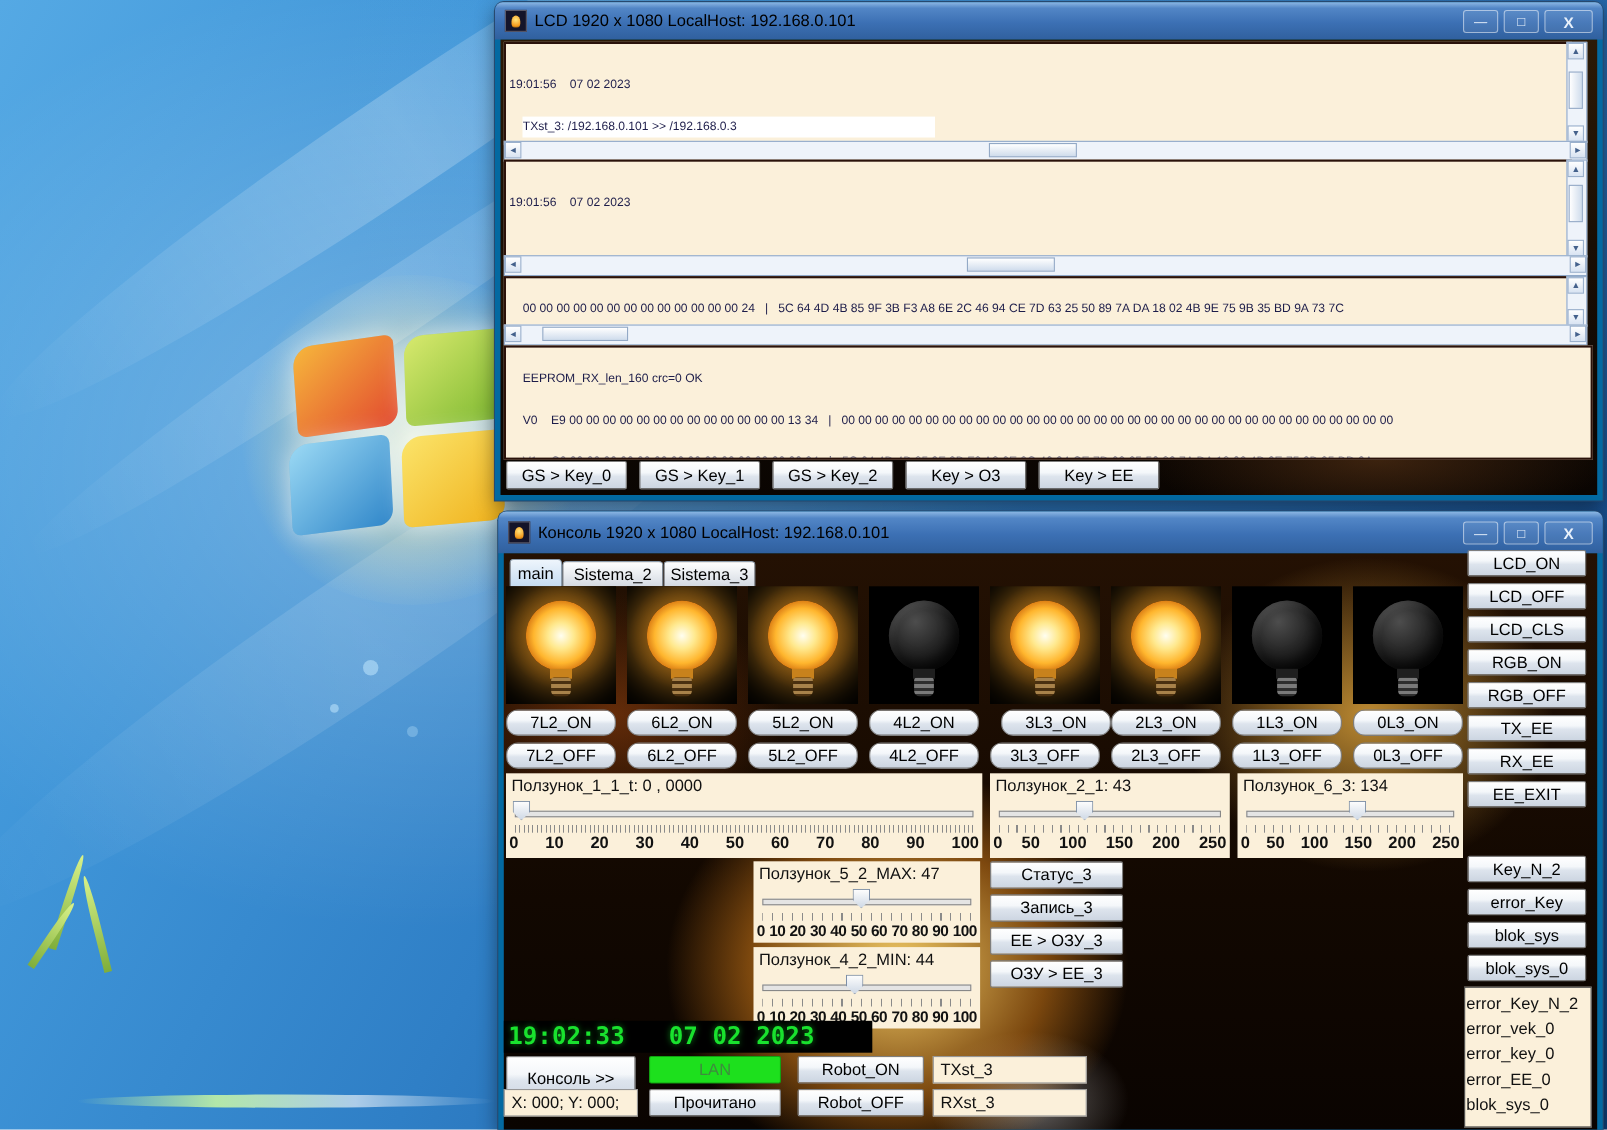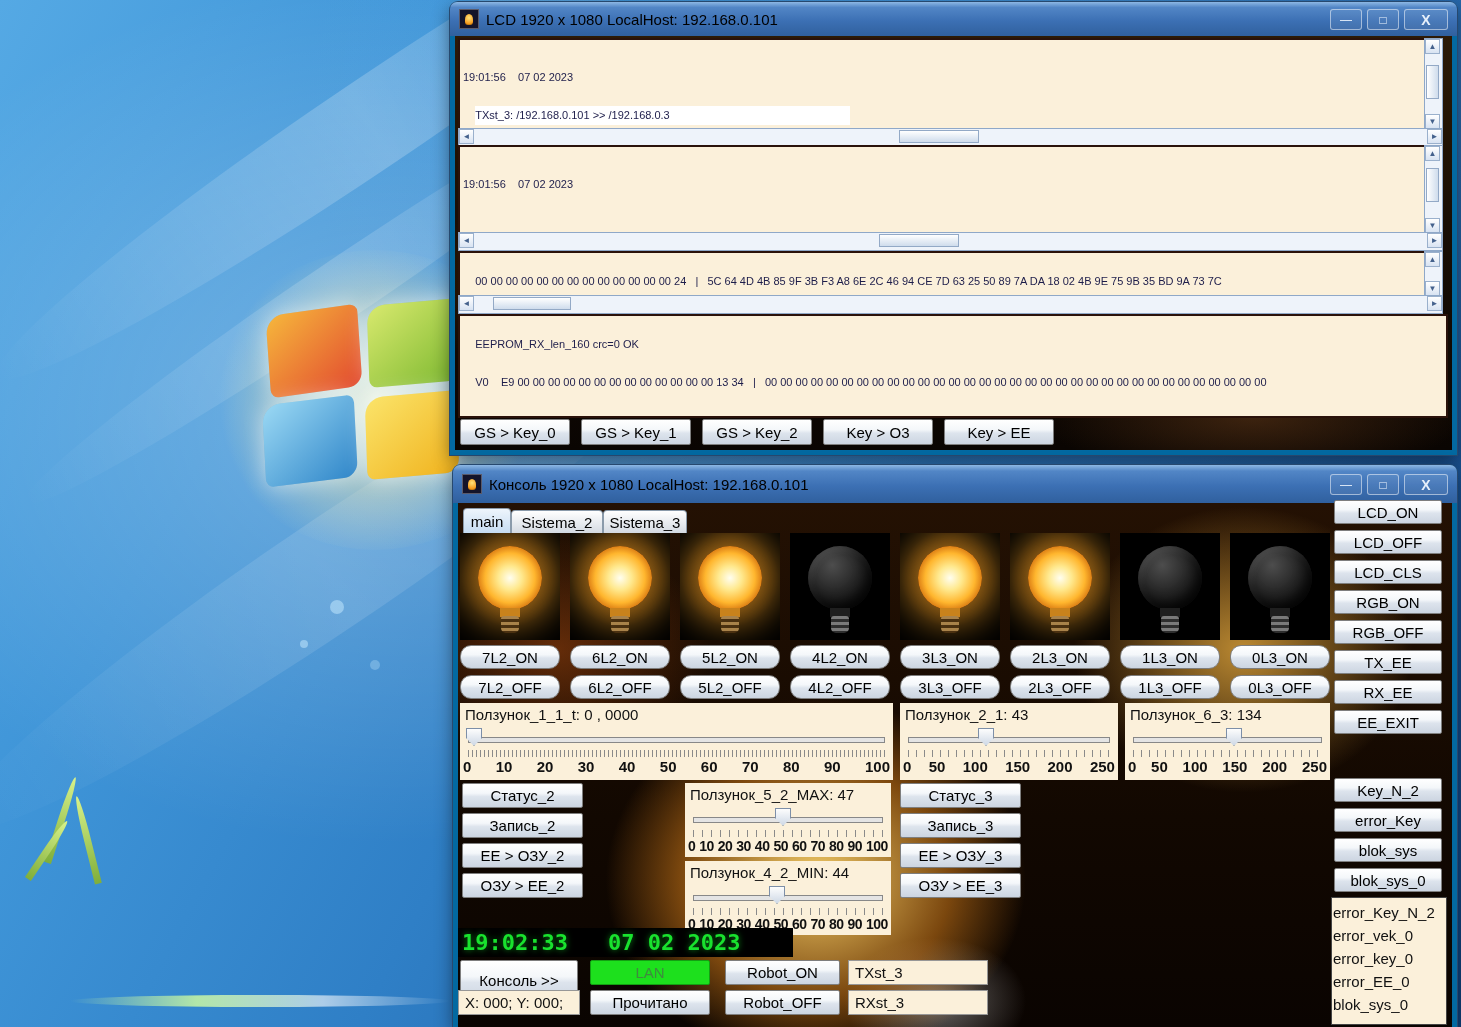--- a/index.html
+++ b/index.html
@@ -304,21 +304,21 @@
   <div class="tile dark" style="left:777px;top:68px;">
       <div class="bulb"></div>
       <div class="neck"></div>
       <div class="screw"></div>
     </div>
 
   <button class="btn bulb-btn" style="left:7px;top:180px;">7L2_ON</button>
   <button class="btn bulb-btn" style="left:117px;top:180px;">6L2_ON</button>
   <button class="btn bulb-btn" style="left:227px;top:180px;">5L2_ON</button>
   <button class="btn bulb-btn" style="left:337px;top:180px;">4L2_ON</button>
-  <button class="btn bulb-btn" style="left:447px;top:180px;">3L3_ON</button>
+  <button class="btn bulb-btn" style="left:457px;top:180px;">3L3_ON</button>
   <button class="btn bulb-btn" style="left:557px;top:180px;">2L3_ON</button>
   <button class="btn bulb-btn" style="left:667px;top:180px;">1L3_ON</button>
   <button class="btn bulb-btn" style="left:777px;top:180px;">0L3_ON</button>
 
   <button class="btn bulb-btn" style="left:7px;top:210px;">7L2_OFF</button>
   <button class="btn bulb-btn" style="left:117px;top:210px;">6L2_OFF</button>
   <button class="btn bulb-btn" style="left:227px;top:210px;">5L2_OFF</button>
   <button class="btn bulb-btn" style="left:337px;top:210px;">4L2_OFF</button>
   <button class="btn bulb-btn" style="left:447px;top:210px;">3L3_OFF</button>
   <button class="btn bulb-btn" style="left:557px;top:210px;">2L3_OFF</button>
@@ -368,26 +368,20 @@
     <div class="nums">
         <span>0</span>
         <span>50</span>
         <span>100</span>
         <span>150</span>
         <span>200</span>
         <span>250</span>
       </div>
   </div>
 
-  <div class="btn-col" style="left:9px;top:318px;">
-      <button class="btn">Статус_2</button>
-      <button class="btn">Запись_2</button>
-      <button class="btn">EE &gt; ОЗУ_2</button>
-      <button class="btn">ОЗУ &gt; EE_2</button>
-    </div>
 
   <div class="sld" style="left:232px;top:318px;width:206px;height:74px;--gap:9px;">
     <div class="lbl">Ползунок_5_2_MAX: 47</div>
     <div class="track"></div>
     <div class="thumb" style="left:90px;"></div>
     <div class="ticks"></div>
     <div class="nums tight">
         <span>0</span>
         <span>10</span>
         <span>20</span>

